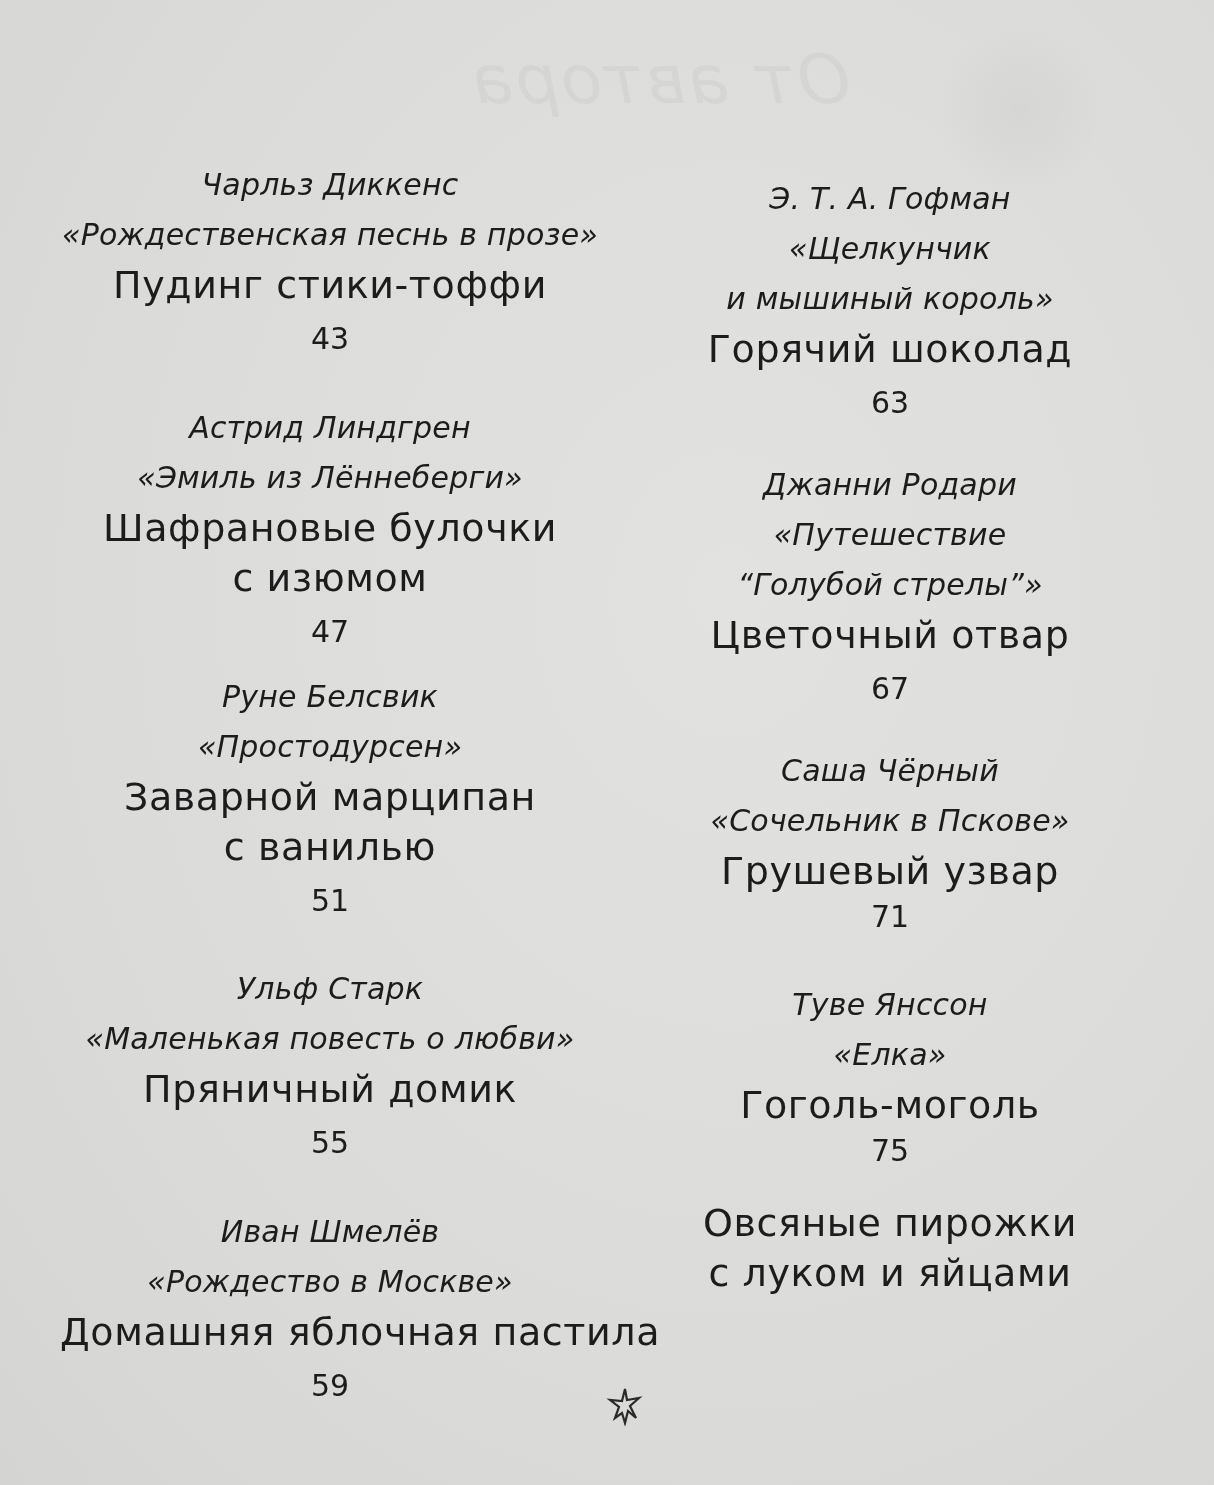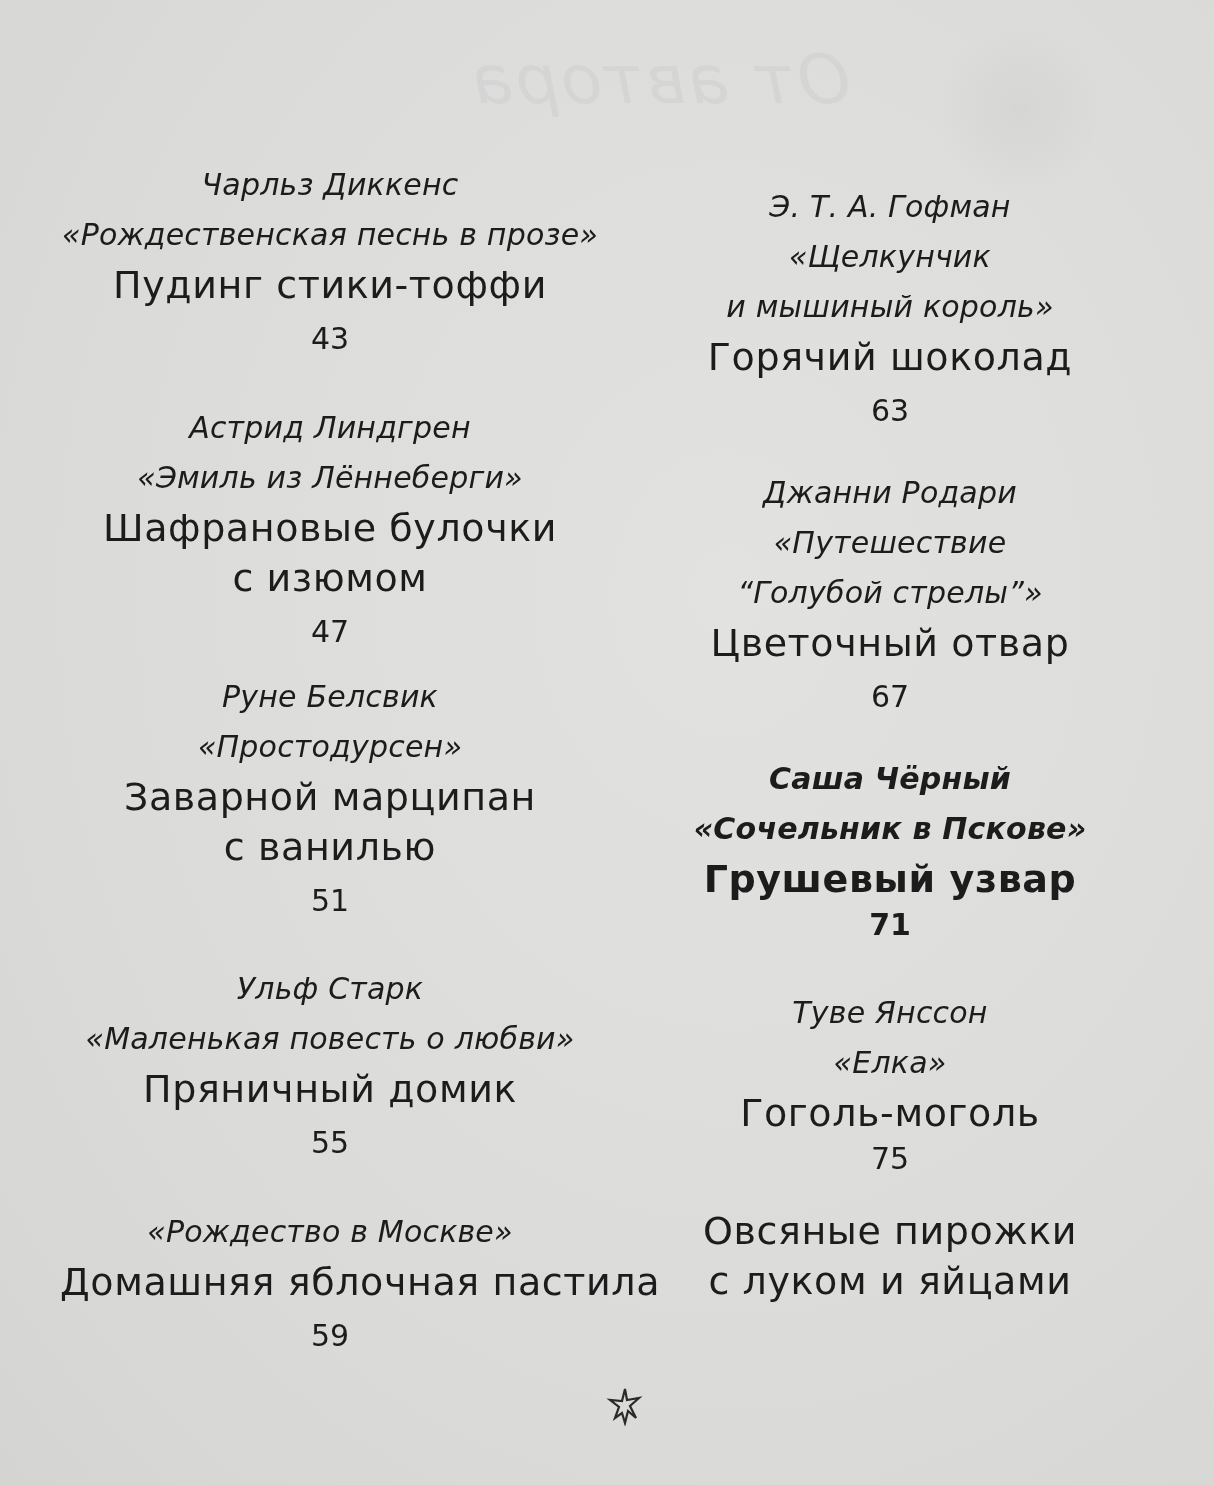--- a/index.html
+++ b/index.html
@@ -107,45 +107,46 @@
   </div>
 
   <div class="entry" style="top:964px;">
     <span class="line author">Ульф Старк</span>
     <span class="line work">«Маленькая повесть о любви»</span>
     <span class="line recipe">Пряничный домик</span>
     <span class="line page">55</span>
   </div>
 
   <div class="entry" style="top:1207px;">
+    <span class="line author">Иван Шмелёв</span>
     <span class="line work">«Рождество в Москве»</span>
     <span class="line recipe">Домашняя яблочная пастила</span>
     <span class="line page">59</span>
   </div>
 </div>
 
-<div class="column col-right" style="top:8px;height:1435px;">
+<div class="column col-right" style="top:0;height:1435px;">
 
   <div class="entry" style="top:174px;">
     <span class="line author">Э. Т. А. Гофман</span>
     <span class="line work">«Щелкунчик</span>
     <span class="line work">и мышиный король»</span>
     <span class="line recipe">Горячий шоколад</span>
     <span class="line page">63</span>
   </div>
 
   <div class="entry" style="top:460px;">
     <span class="line author">Джанни Родари</span>
     <span class="line work">«Путешествие</span>
     <span class="line work">“Голубой стрелы”»</span>
     <span class="line recipe">Цветочный отвар</span>
     <span class="line page">67</span>
   </div>
 
-  <div class="entry" style="top:746px;font-weight:bold;">
+  <div class="entry" style="top:746px;">
     <span class="line author">Саша Чёрный</span>
     <span class="line work">«Сочельник в Пскове»</span>
     <span class="line recipe">Грушевый узвар</span>
     <span class="line page" style="margin-top:-4px;">71</span>
   </div>
 
   <div class="entry" style="top:980px;">
     <span class="line author">Туве Янссон</span>
     <span class="line work">«Елка»</span>
     <span class="line recipe">Гоголь-моголь</span>

